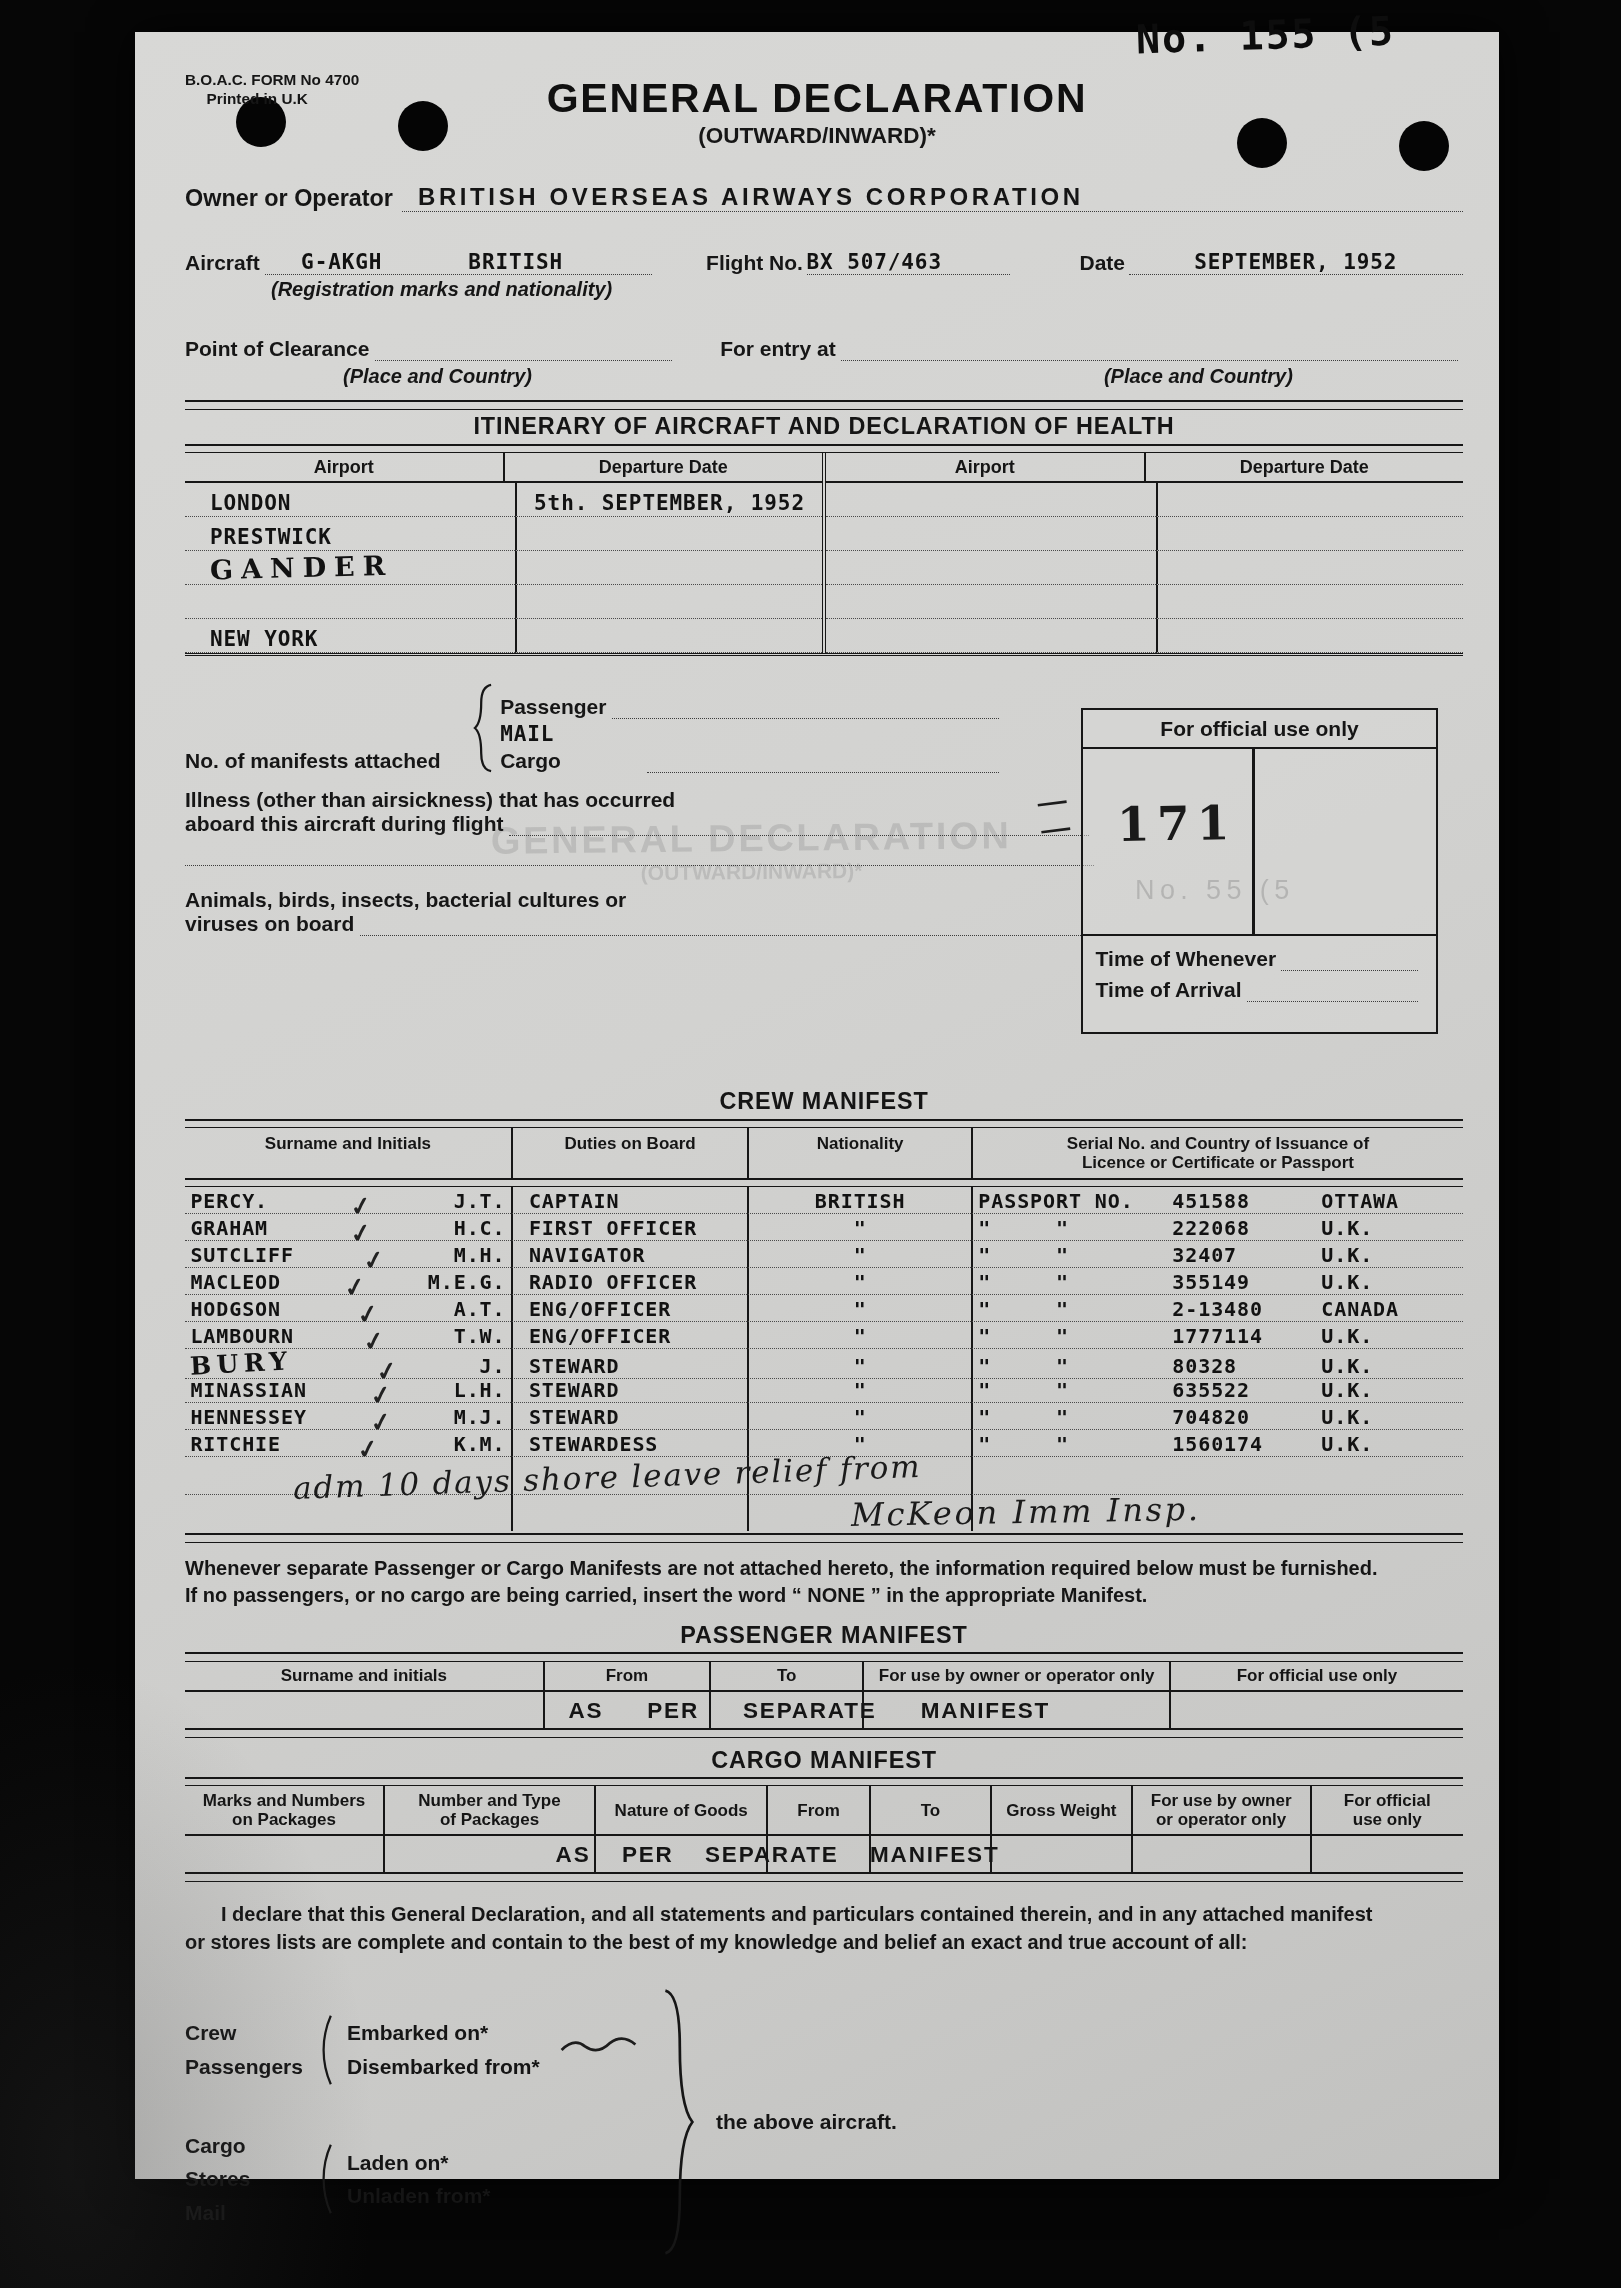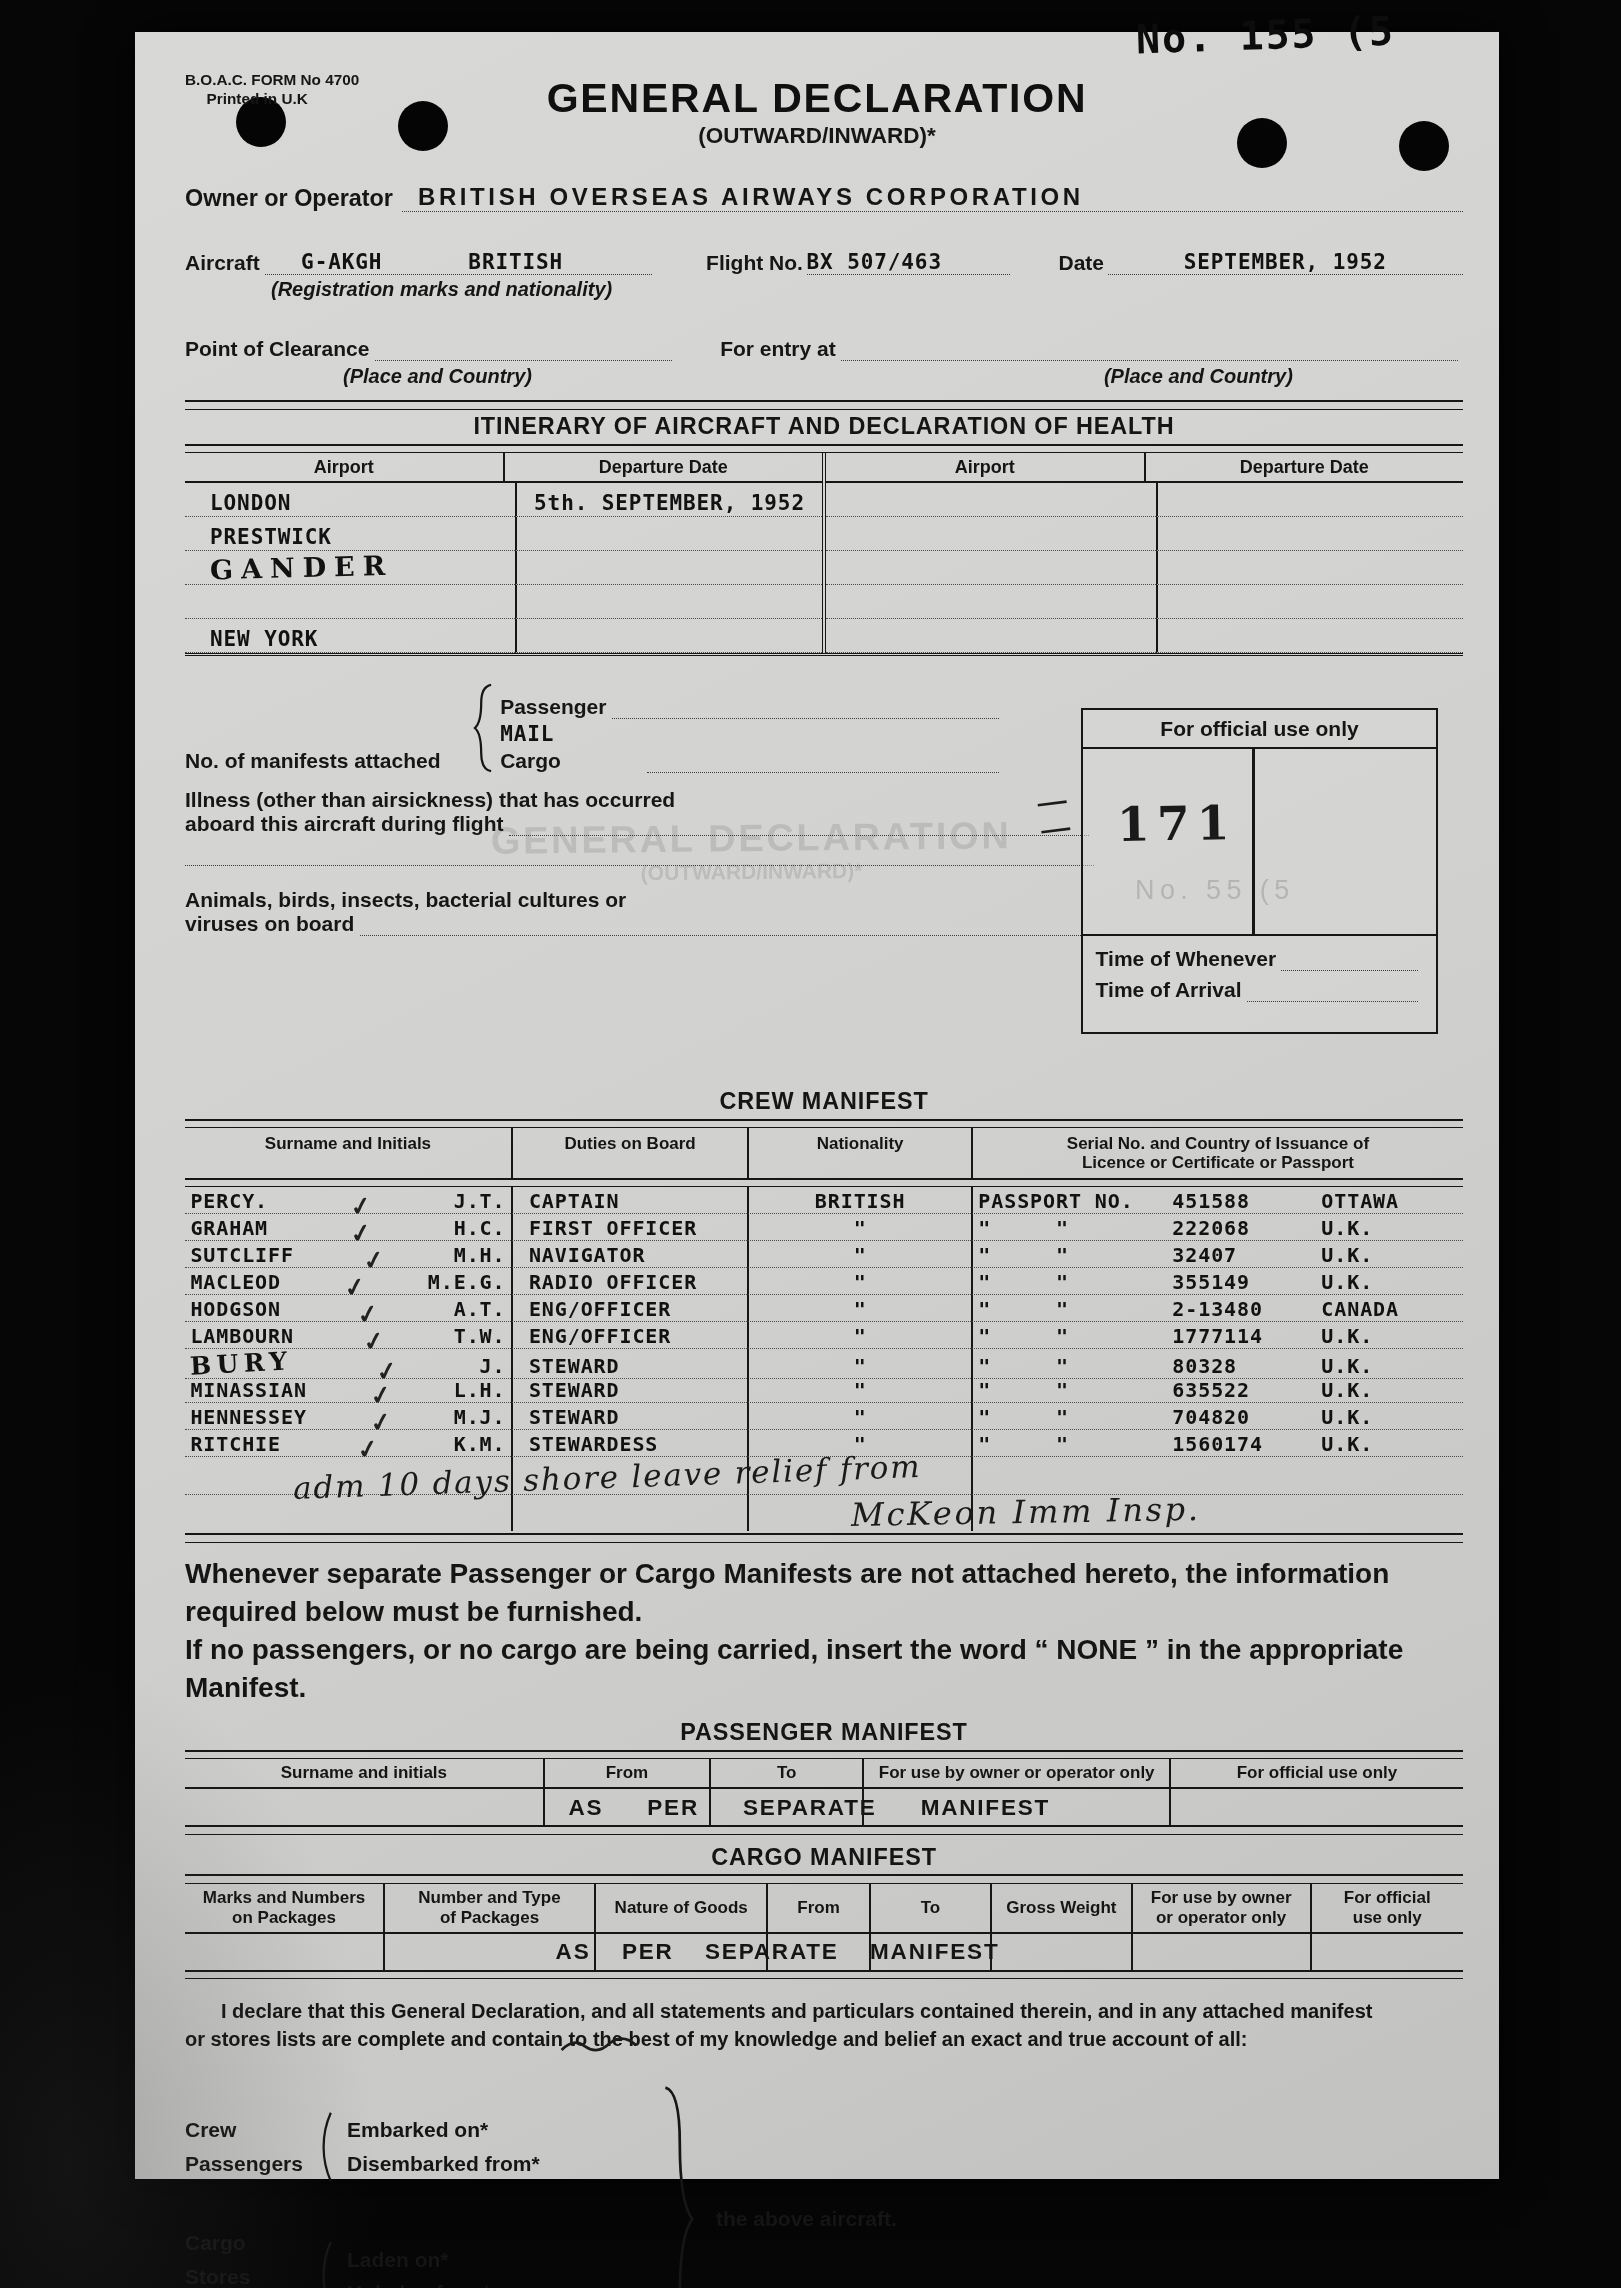--- a/index.html
+++ b/index.html
@@ -104,21 +104,21 @@
   .crew-row .typed{font-size:20px;}
   .crew-row .handwr{font-family:"DejaVu Serif",serif;letter-spacing:5.4px;font-size:25px;transform:rotate(-3deg);}
   .crew-extra{position:relative;}
   .crew-extra .xrow{height:38px;}
   .crew-extra .xrow > div{border-bottom:1.8px dotted #4a4a4a;}
   .crew-extra .xrow > div + div{border-left:2.7px solid #161616;}
   .crew-extra .xrow2 .cell{border-bottom:none !important;height:36px;}
   .crew-note1{position:absolute;left:108px;top:1.8px;font-size:31px;transform:rotate(-2deg);letter-spacing:1.8px;white-space:nowrap;}
   .crew-note2{position:absolute;left:666px;top:36px;font-size:32px;transform:rotate(-1deg);letter-spacing:2.7px;white-space:nowrap;}
 
-  .notice{margin-top:12.6px;font-weight:bold;font-size:28px;line-height:1.35;}
+  .notice{margin-top:12.6px;font-weight:bold;font-size:20px;line-height:1.35;}
 
   
   .pm-grid{display:grid;grid-template-columns:28% 13% 12% 24% 23%;}
   .cm-grid{display:grid;grid-template-columns:15.5% 16.5% 13.5% 8% 9.5% 11% 14% 12%;}
   .man-head > div{text-align:center;font-weight:bold;font-size:17px;padding:4.5px 3.6px;white-space:pre-line;line-height:1.15;display:flex;align-items:center;justify-content:center;}
   .man-head > div + div{border-left:2.7px solid #161616;}
   .man-valrow{position:relative;}
   .man-valrow .cellrow > div{height:36px;}
   .man-valrow .cellrow > div + div{border-left:2.7px solid #161616;}
   .man-overlay{position:absolute;top:5.4px;font-size:22.5px;font-weight:bold;letter-spacing:1.8px;word-spacing:36px;white-space:nowrap;}
@@ -165,21 +165,21 @@
     </div>
 
     <div class="flight-line">
       <span class="lbl">Aircraft</span>
       <span class="u-dot row" style="width:387px;margin-left:5.4px;justify-content:flex-start;">
         <span class="typed" style="margin-left:36px">G-AKGH</span>
         <span class="typed" style="margin-left:86px">BRITISH</span>
       </span>
       <span class="lbl" style="margin-left:54px">Flight No.</span>
       <span class="u-dot typed" style="min-width:203px;margin-left:3.6px">BX 507/463</span>
-      <span class="lbl" style="margin-left:49px">Date</span>
+      <span class="lbl" style="margin-left:70px">Date</span>
       <span class="u-dot row" style="flex:1;margin-left:3.6px;justify-content:center">
         <span class="typed">SEPTEMBER, 1952</span>
       </span>
     </div>
     <div class="reg-note lbl it" style="font-size:20px">(Registration marks and nationality)</div>
 
     <div class="clear-line">
       <span class="lbl">Point of Clearance</span>
       <span class="dots" style="max-width:297px"></span>
       <span class="lbl" style="margin-left:43px">For entry at</span>

